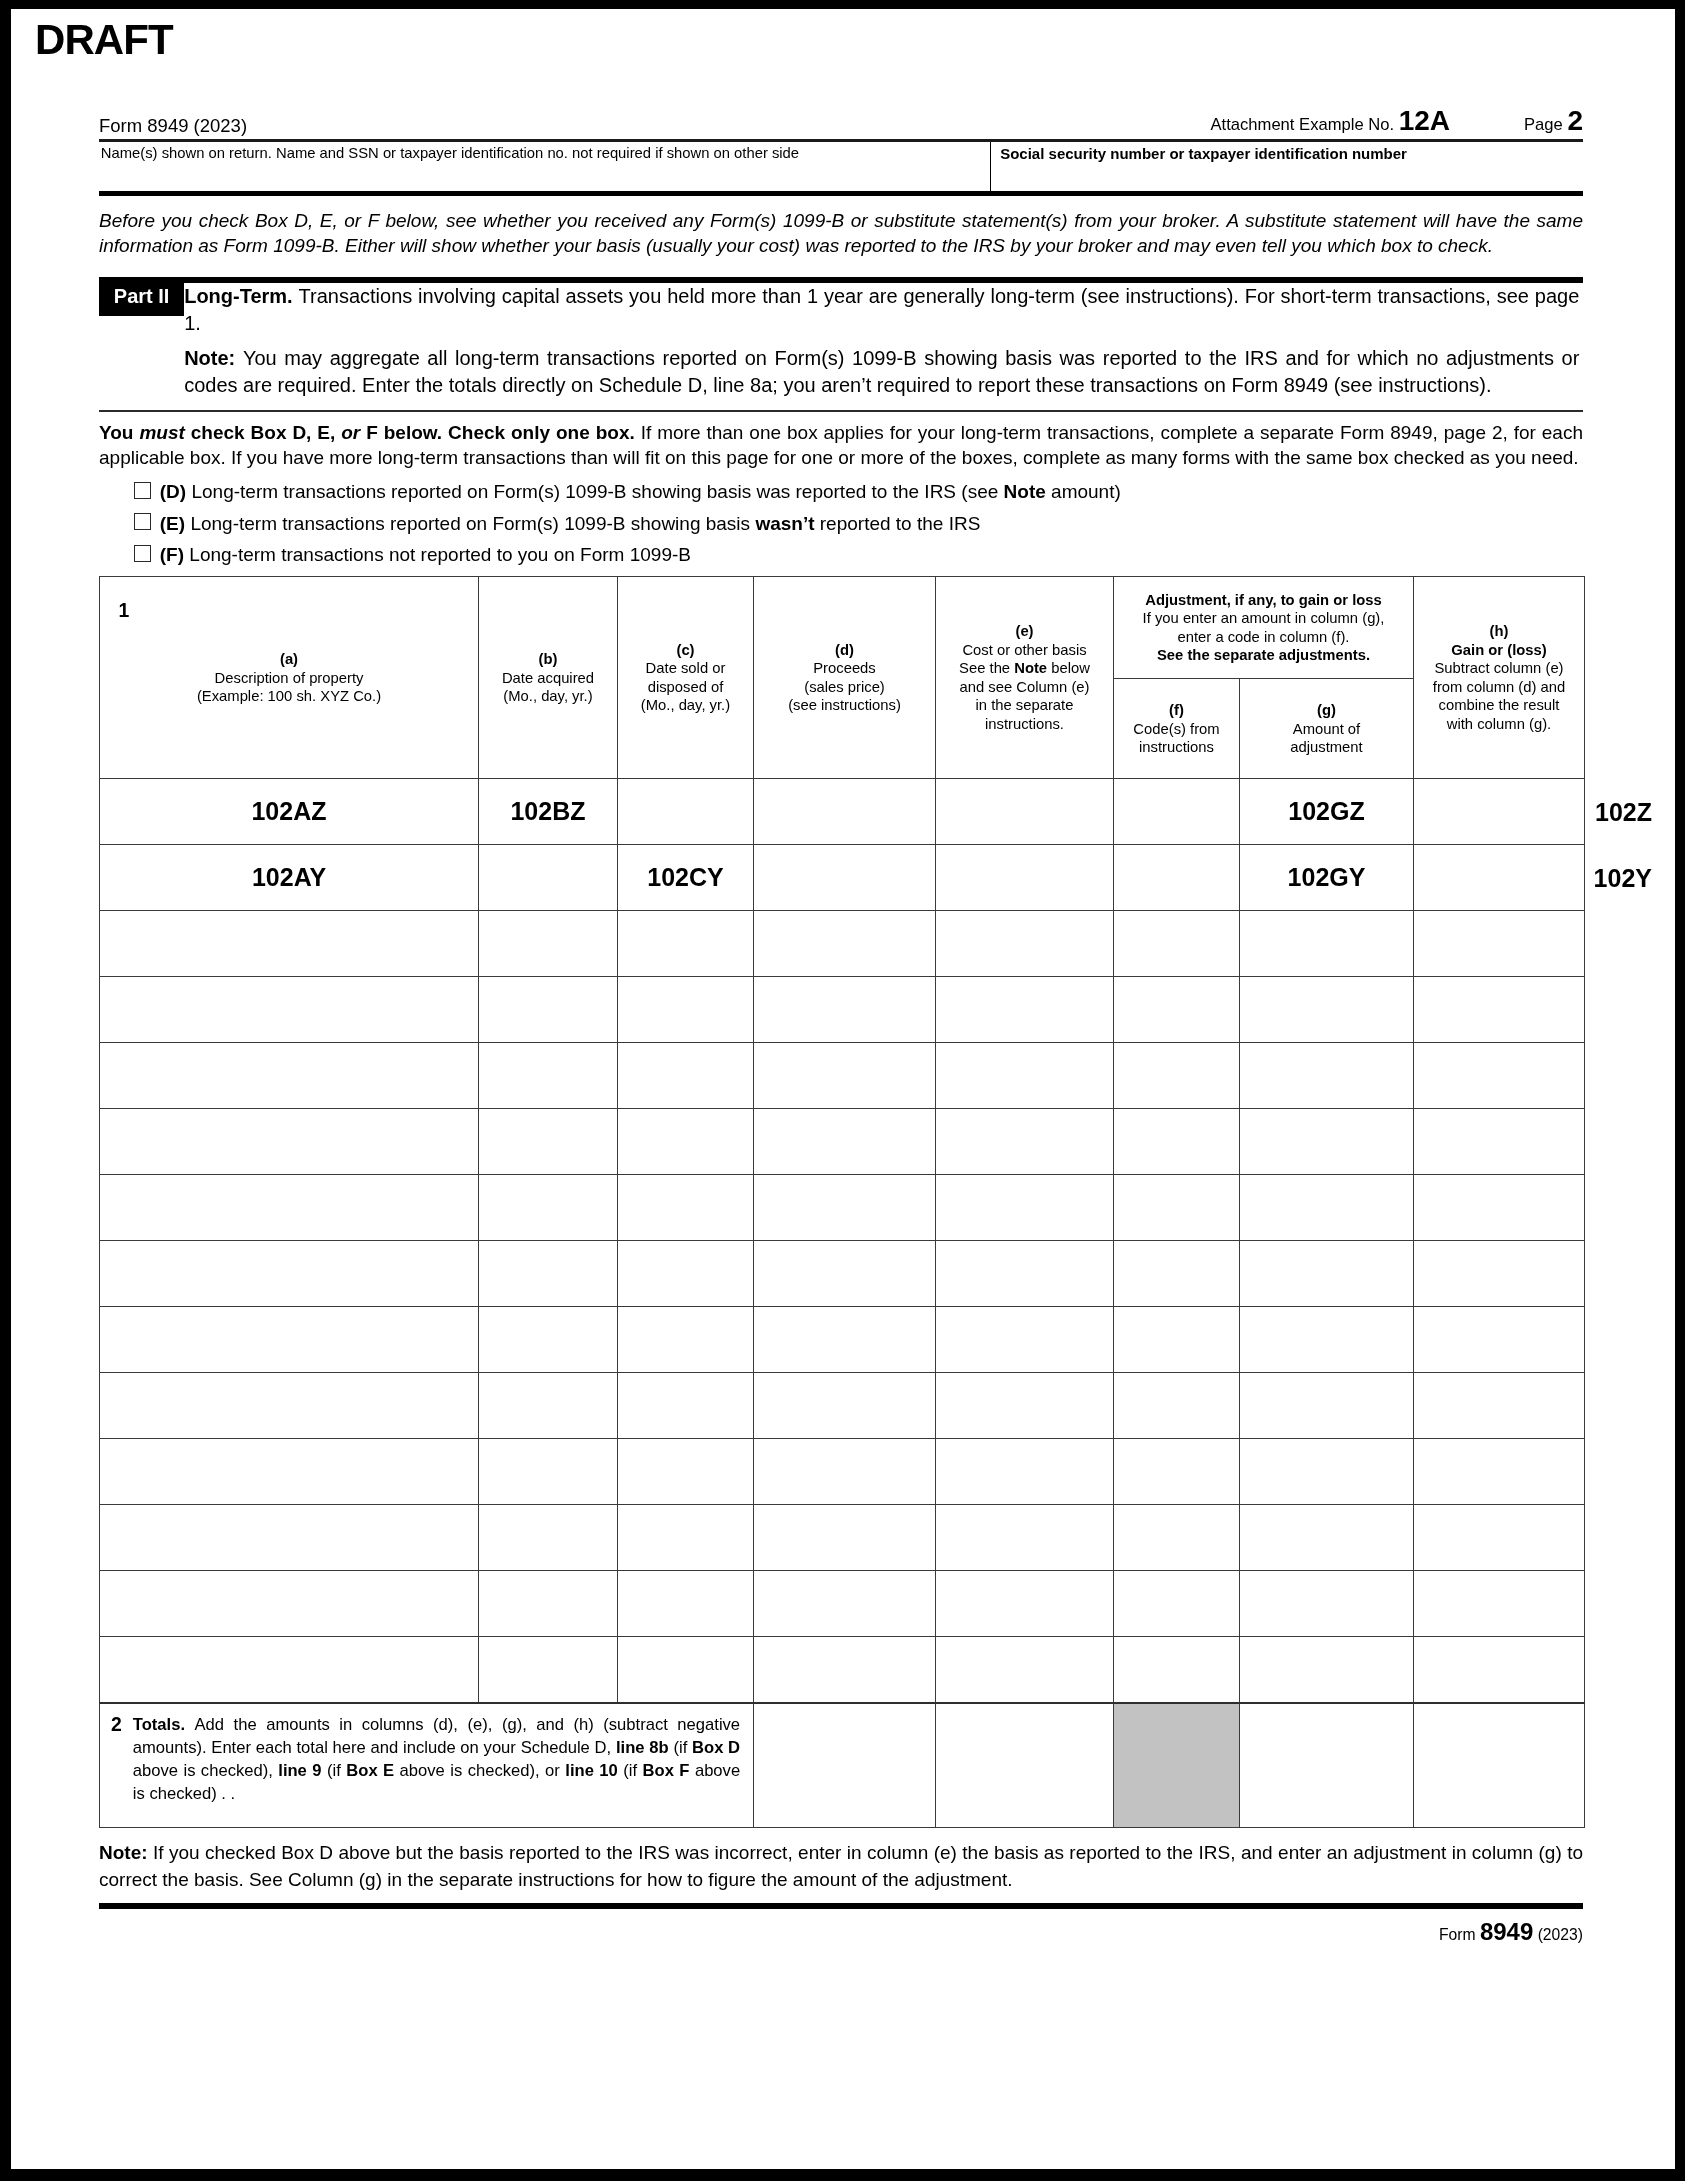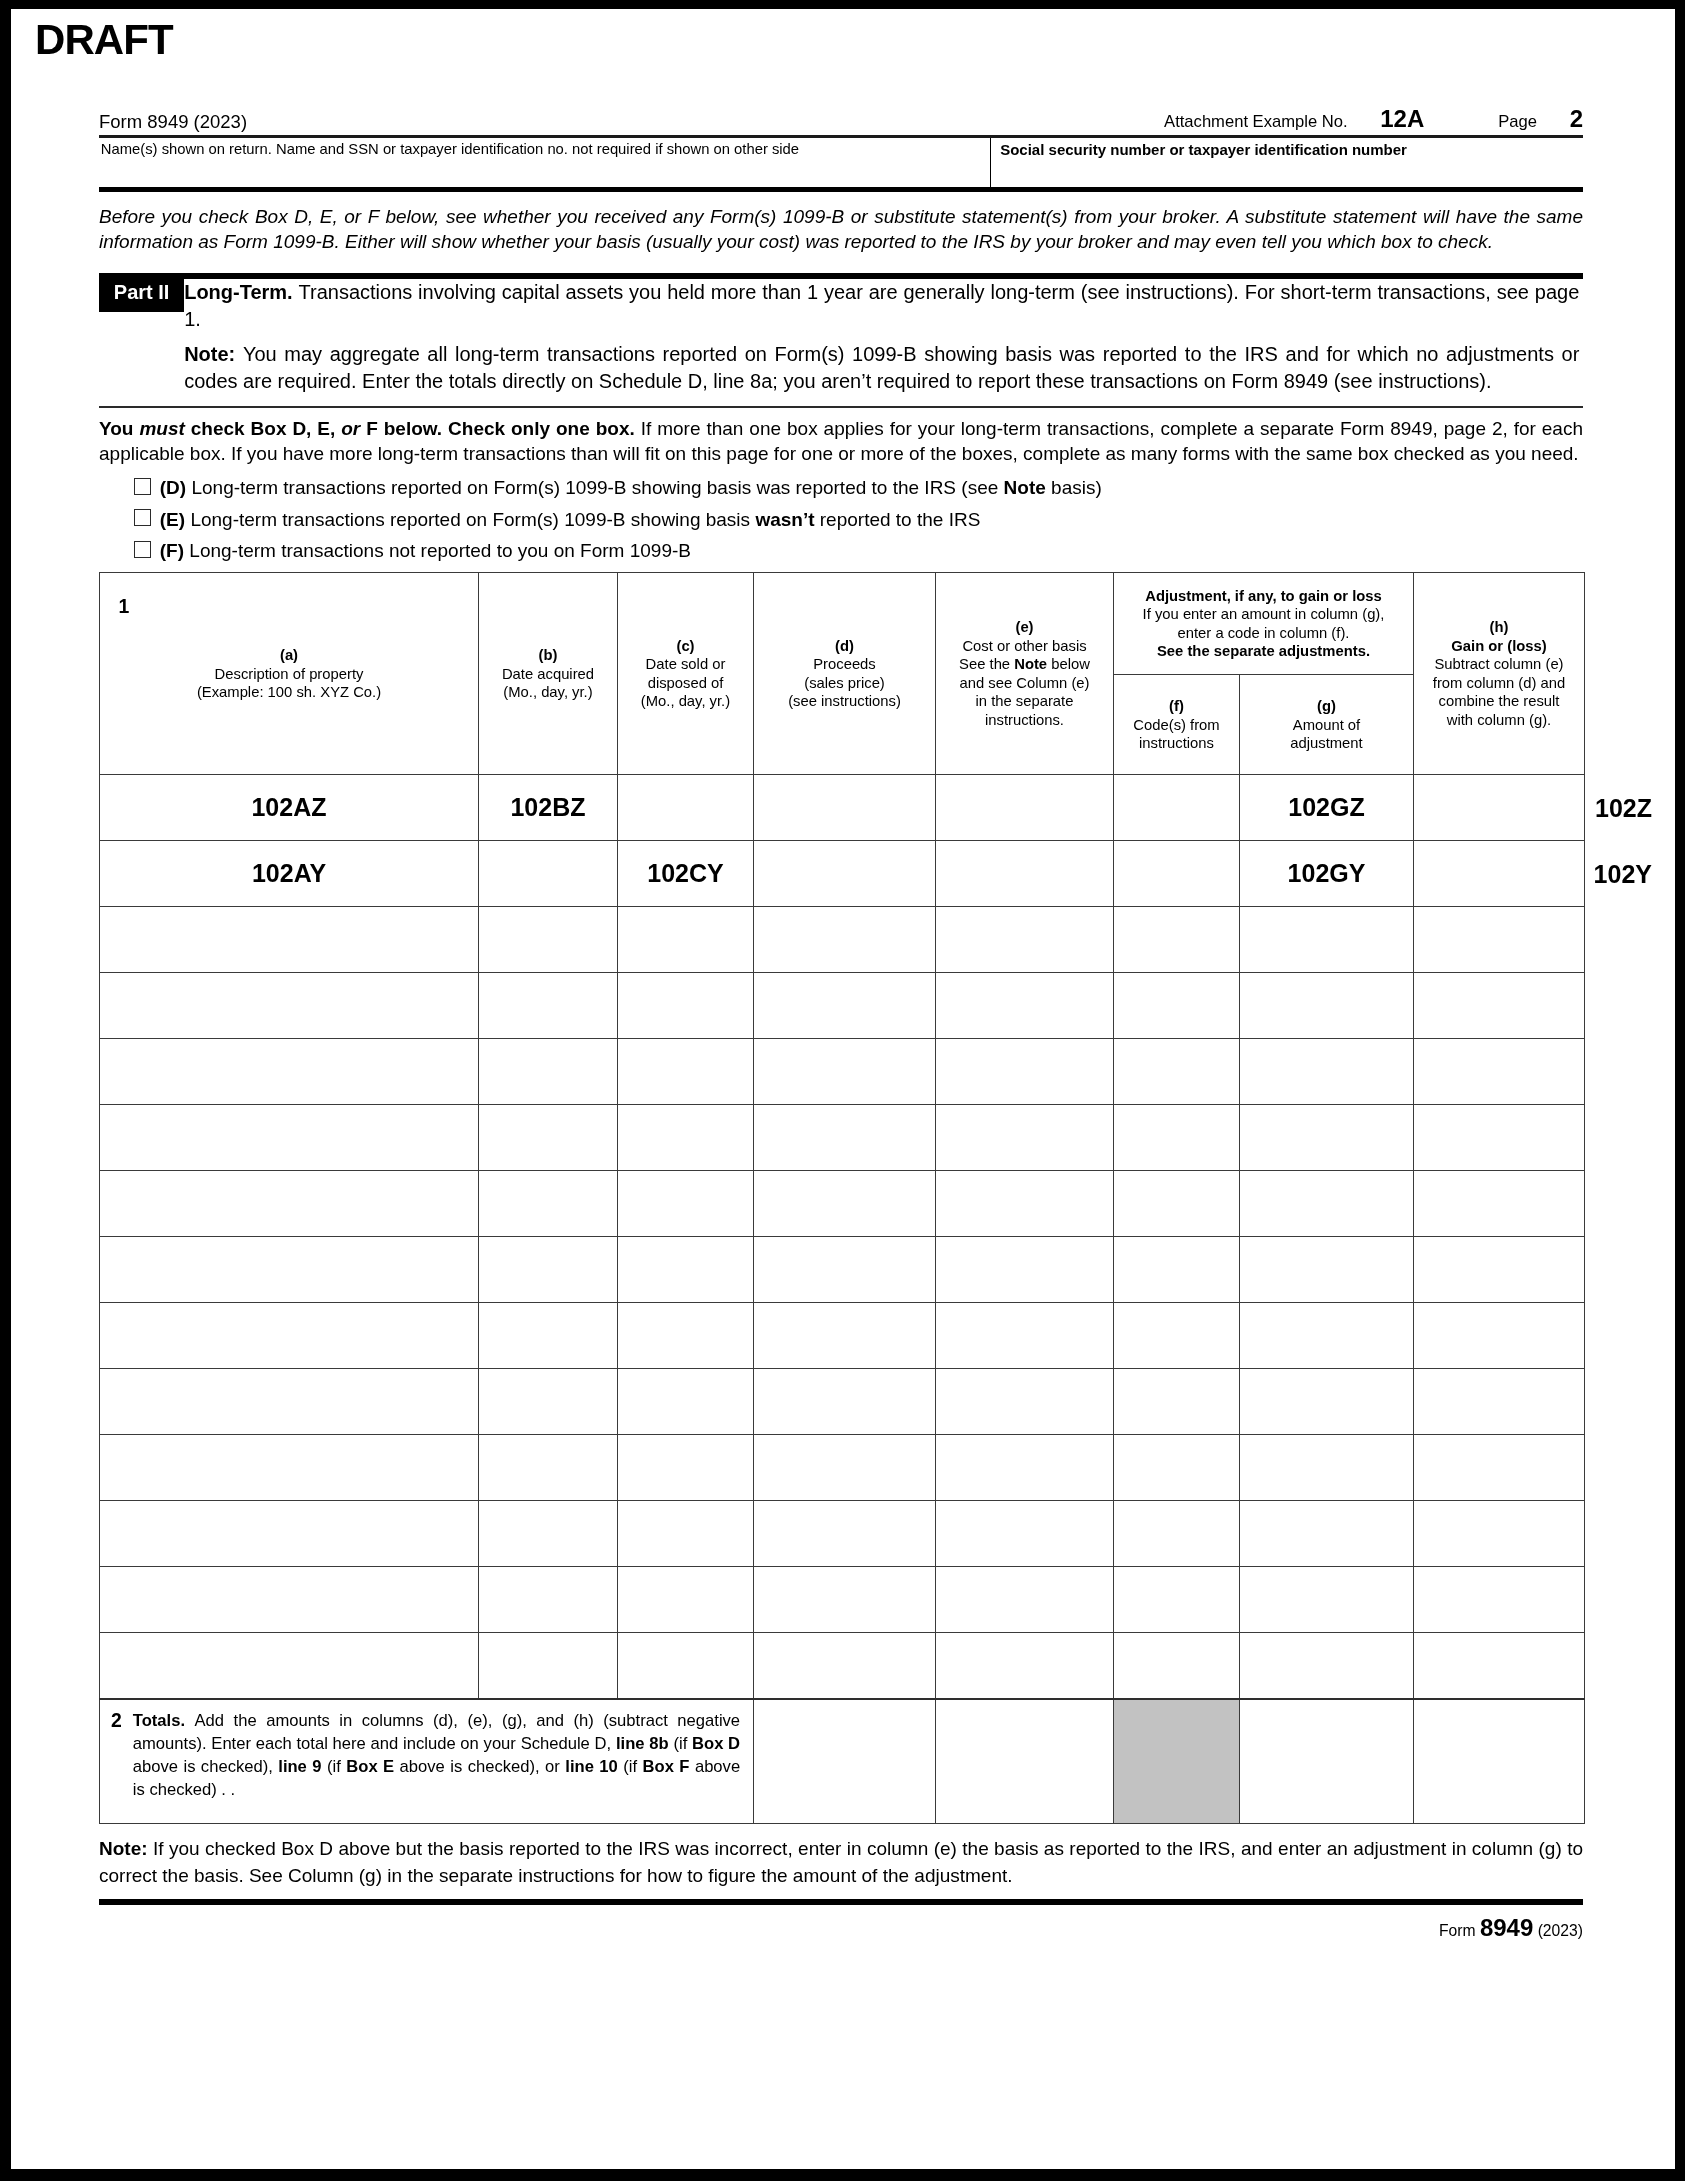--- a/index.html
+++ b/index.html
@@ -8,21 +8,21 @@
   .page { position:absolute; inset:0; width:1685px; height:2182px; background:#fff;
           border-style:solid; border-color:#000; border-width:9.2px 10px 13px 11px;padding-left:24px; }
   .draft { position:absolute; left:24px; top:7.4px; font-size:42px; font-weight:bold; letter-spacing:-0.9px; }
   .content { position:absolute; left:88px; top:0; width:1484px; }
 
   
   .top-line { display:flex; align-items:flex-end; margin-top:96px; }
   .form-id { font-size:18.5px; }
   .right-head { margin-left:auto; display:flex; align-items:flex-end; gap:74px; }
   .att-group, .page-group { font-size:16.6px; }
-  .att-no, .page-no { font-size:24px; font-weight:bold;margin-left:28px; }
+  .att-no, .page-no { font-size:28px; font-weight:bold; }
 
   .rule-3 { height:2.8px; background:#1a1a1a; margin-top:1.8px; }
   .bar-6 { height:5.5px; background:#000; }
   .bar-7 { height:6.5px; background:#000; }
   .rule-2 { height:1.8px; background:#2a2a2a; }
 
   .name-row { display:flex; min-height:49px; }
   .name-cell { width:892px; border-right:1.8px solid #000; font-size:14.8px; padding:3.7px 5.5px 3.7px 1.8px; }
   .ssn-cell { flex:1; font-size:15px; font-weight:bold; padding:3.7px 0 3.7px 9.2px; }
 
@@ -103,21 +103,21 @@
         <div class="part2-note"><span class="rt-b">Note: </span><span>You may aggregate all long-term transactions reported on Form(s) 1099-B showing basis was reported to the IRS and for which no adjustments or codes are required. Enter the totals directly on Schedule D, line 8a; you aren’t required to report these transactions on Form 8949 (see instructions).</span></div>
       </div>
     </div>
     <div class="rule-2"></div>
 
     <div class="must-check"><span class="rt-b">You </span><span class="rt-bi">must</span><span class="rt-b"> check Box D, E, </span><span class="rt-bi">or</span><span class="rt-b"> F below. Check only one box.</span><span> If more than one box applies for your long-term transactions, complete a separate Form 8949, page 2, for each applicable box. If you have more long-term transactions than will fit on this page for one or more of the boxes, complete as many forms with the same box checked as you need.</span></div>
 
     <div class="cbx-list">
       <div class="cbx-row">
         <span class="cbx"></span>
-        <span class="cbx-label"><span class="rt-b">(D)</span><span> Long-term transactions reported on Form(s) 1099-B showing basis was reported to the IRS (see </span><span class="rt-b">Note</span><span> basis)</span></span>
+        <span class="cbx-label"><span class="rt-b">(D)</span><span> Long-term transactions reported on Form(s) 1099-B showing basis was reported to the IRS (see </span><span class="rt-b">Note</span><span> amount)</span></span>
       </div>
       <div class="cbx-row">
         <span class="cbx"></span>
         <span class="cbx-label"><span class="rt-b">(E)</span><span> Long-term transactions reported on Form(s) 1099-B showing basis </span><span class="rt-b">wasn’t</span><span> reported to the IRS</span></span>
       </div>
       <div class="cbx-row">
         <span class="cbx"></span>
         <span class="cbx-label"><span class="rt-b">(F)</span><span> Long-term transactions not reported to you on Form 1099-B</span></span>
       </div>
     </div>

